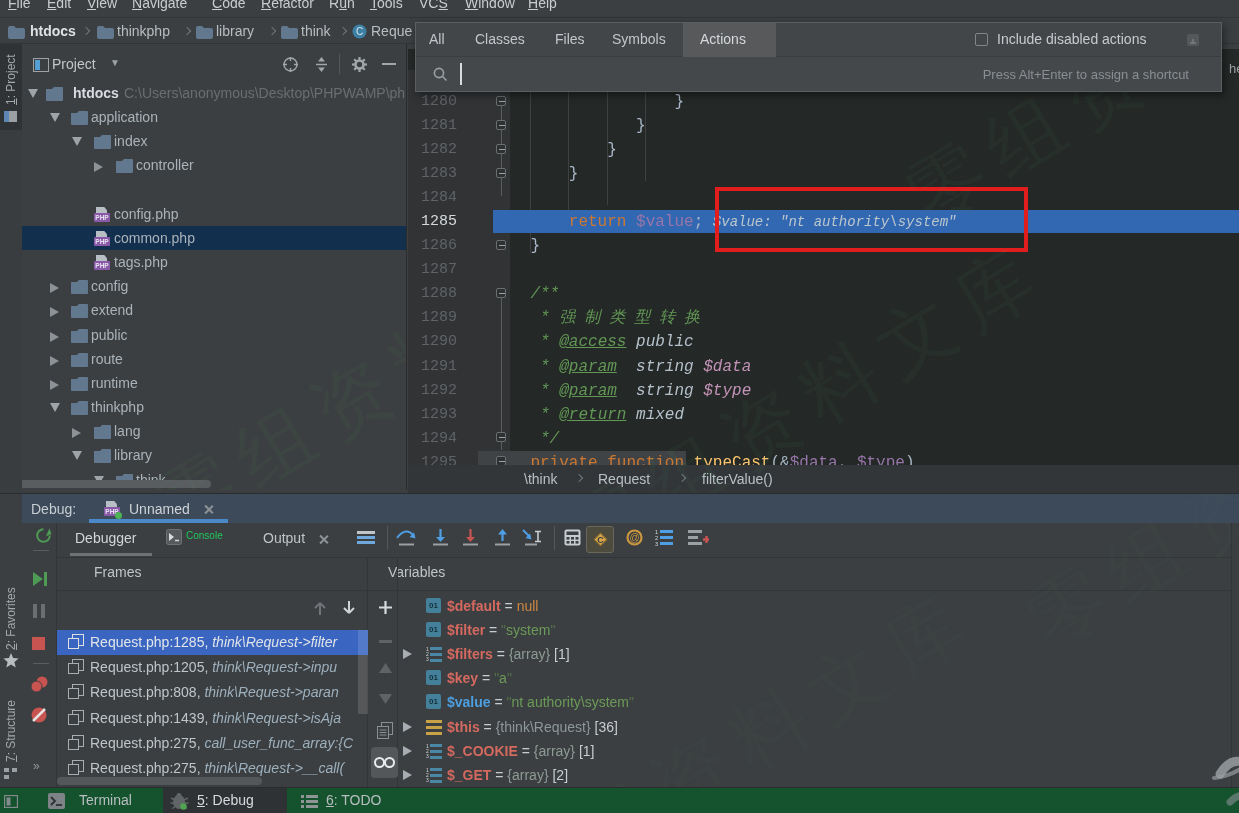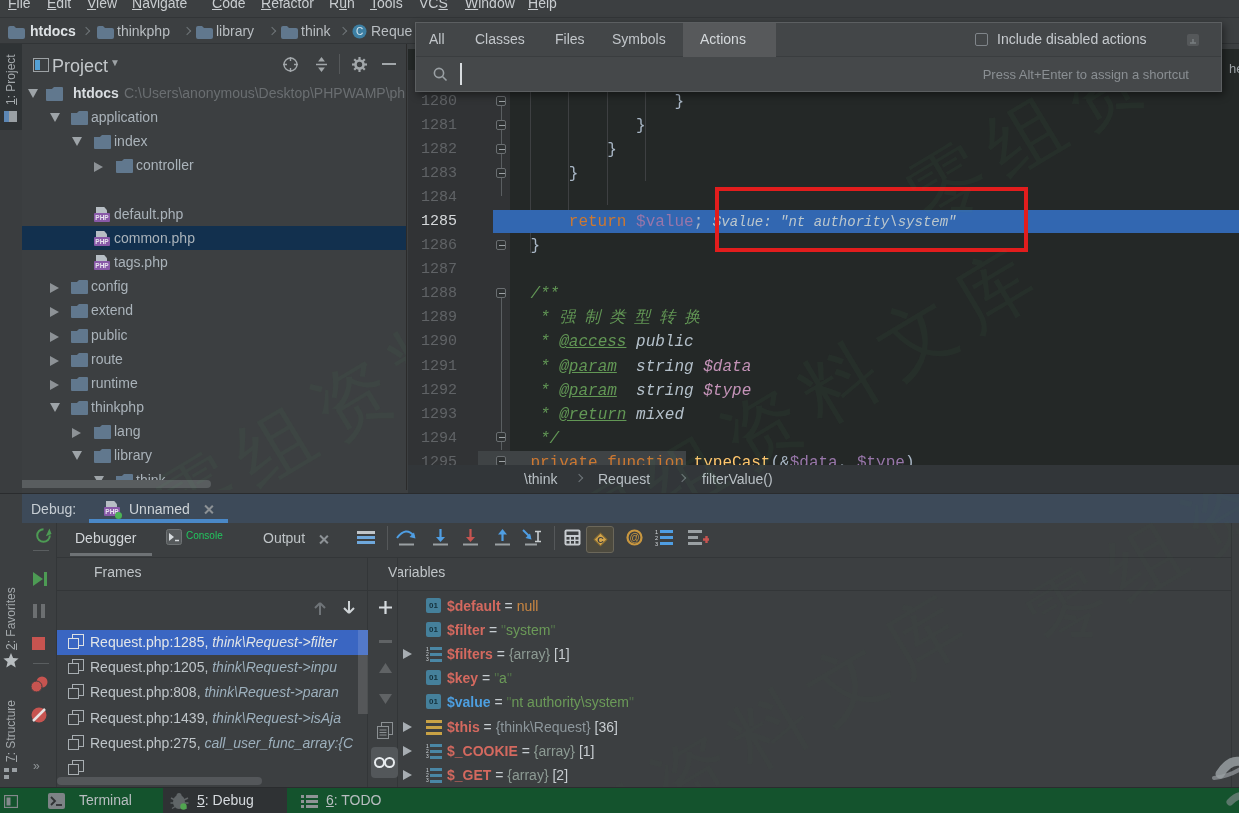--- a/index.html
+++ b/index.html
@@ -133,21 +133,21 @@
     <rect x="0" y="9" width="5" height="4" fill="#9aa0a4"></rect>
   </svg>
 
 <div id="projpanel" class="abs" style="left:22px;top:44px;width:385px;height:446px;background:#3c3f41;border-right:1px solid #2b2b2b;overflow:hidden;">
   <span class="wm" style="left:118px;top:426px;">零组资料文库</span>
 
   <svg class="abs" style="left:11px;top:14px;" width="16" height="14">
       <rect x="0.5" y="0.5" width="15" height="13" fill="none" stroke="#9da2a5"></rect>
       <rect x="2" y="2" width="5" height="10" fill="#54a0d4"></rect>
     </svg>
-  <span class="abs" style="left:30px;top:12px;font-size:18px;color:#c3c7ca;">Project</span>
+  <span class="abs" style="left:30px;top:12px;font-size:14px;color:#c3c7ca;">Project</span>
   <span class="abs" style="left:88px;top:13px;font-size:10px;color:#9da2a5;">▼</span>
   <svg class="abs" style="left:261px;top:13px;" width="15" height="15">
       <circle cx="7.5" cy="7.5" r="6.5" fill="none" stroke="#a2a7aa" stroke-width="1.4"></circle>
       <path d="M7.5 0 v4 M7.5 11 v4 M0 7.5 h4 M11 7.5 h4" stroke="#a2a7aa" stroke-width="1.4"></path>
     </svg>
   <svg class="abs" style="left:292px;top:13px;" width="15" height="15">
       <path d="M2 7.5 h11" stroke="#a2a7aa" stroke-width="1.5"></path>
       <path d="M7.5 0 l3.4 4.6 h-6.8 z M7.5 15 l-3.4-4.6 h6.8 z" fill="#a2a7aa"></path>
     </svg>
   <div class="abs" style="left:317px;top:10px;width:1px;height:20px;background:#55585a;"></div>
@@ -184,21 +184,21 @@
         <span class="fold" style="left:72px;"></span>
         <span class="abs" style="left:92px;">index</span>
       </div>
     <div class="row" style="top:72px;">
         <i class="tw col" style="left:72px;"></i>
         <span class="fold" style="left:94px;"></span>
         <span class="abs" style="left:114px;">controller</span>
       </div>
     <div class="row" style="top:121px;">
         <span class="fphp" style="left:72px;"></span>
-        <span class="abs" style="left:92px;">default.php</span>
+        <span class="abs" style="left:92px;">config.php</span>
       </div>
     <div class="row" style="top:145px;">
         <span class="fphp" style="left:72px;"></span>
         <span class="abs" style="left:92px;">common.php</span>
       </div>
     <div class="row" style="top:169px;">
         <span class="fphp" style="left:72px;"></span>
         <span class="abs" style="left:92px;">tags.php</span>
       </div>
     <div class="row" style="top:193px;">
@@ -479,20 +479,21 @@
     <div class="frow" style="top:76px;">
         <span class="fico"></span>
         <span class="ftxt">Request.php:1439, <i>think\Request-&gt;isAja</i></span>
       </div>
     <div class="frow" style="top:101px;">
         <span class="fico"></span>
         <span class="ftxt">Request.php:275, <i>call_user_func_array:{C</i></span>
       </div>
     <div class="frow" style="top:126px;">
         <span class="fico"></span>
+        <span class="ftxt">Request.php:275, <i>think\Request-&gt;__call(</i></span>
       </div>
   </div>
   <div class="abs" style="left:358px;top:137px;width:10px;height:84px;background:rgba(255,255,255,.13);"></div>
   <div class="abs" style="left:57px;top:284px;width:205px;height:8px;background:#54575a;border-radius:4px;"></div>
 
   <svg class="abs" style="left:378px;top:107px;" width="15" height="15">
       <path d="M7.5 1 v13 M1 7.5 h13" stroke="#d5dade" stroke-width="2.2"></path>
     </svg>
   <div class="abs" style="left:379px;top:147px;width:13px;height:2.5px;background:#606365;"></div>
   <svg class="abs" style="left:379px;top:170px;" width="13" height="10">

